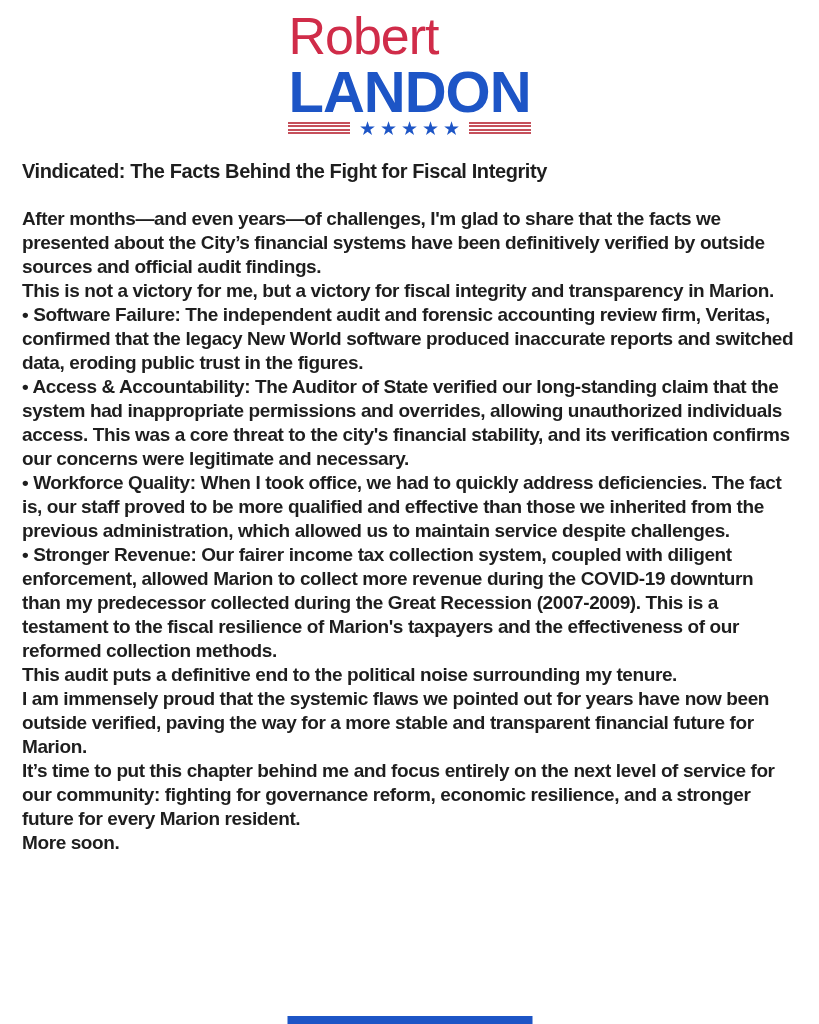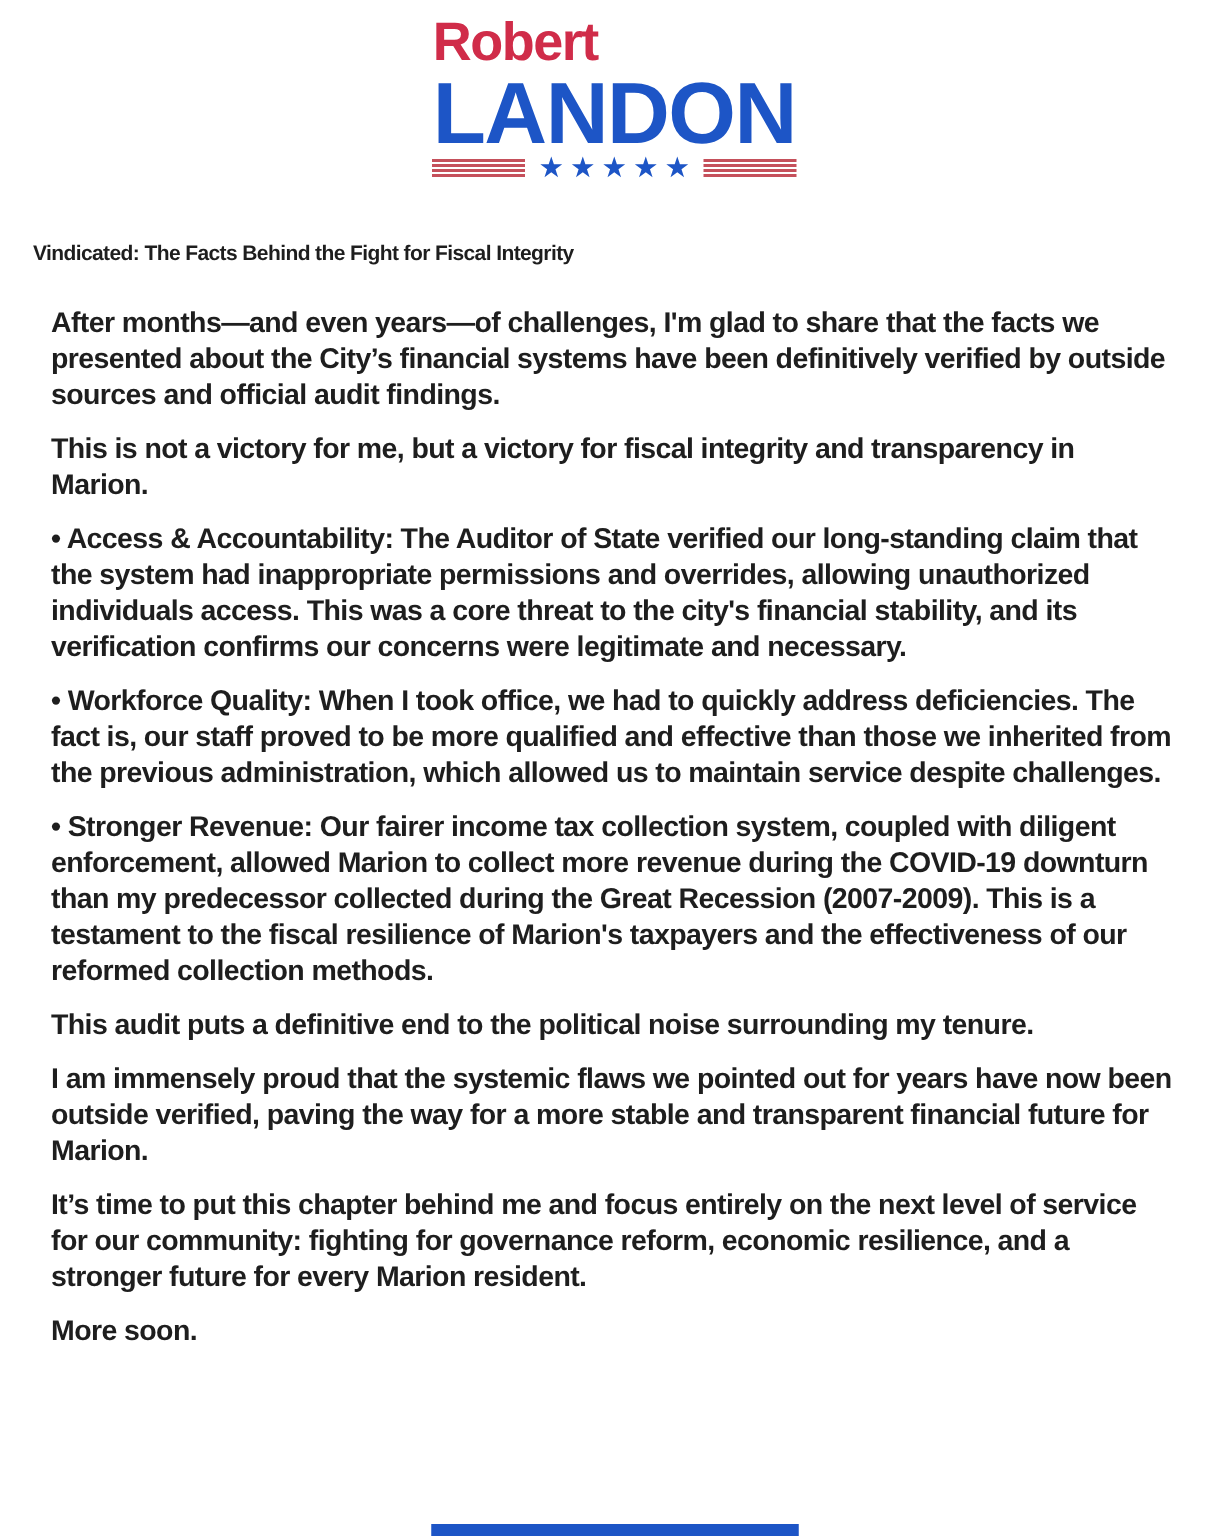--- a/index.html
+++ b/index.html
@@ -9,21 +9,21 @@
     width:819px; height:1024px;
     margin:0 auto;
     background:#ffffff;
     overflow:hidden;
     font-family:"Liberation Sans","DejaVu Sans",sans-serif;
   }
   
   .logo { padding-top:10px; display:flex; flex-direction:column; align-items:center; }
   .logo-inner { display:flex; flex-direction:column; align-items:flex-start; }
   .logo-first {
-    font-size:36px; line-height:1.0; font-weight:700;
+    font-size:52px; line-height:1.0; font-weight:400;
     letter-spacing:-1px;
   }
   .logo-last {
     font-size:58px; line-height:0.95; font-weight:700;
     letter-spacing:-1px; margin-top:2px;
   }
   .logo-banner {
     display:flex; align-items:center; gap:5px;
     margin-top:3px; width:100%;
   }
@@ -37,22 +37,22 @@
   }
   
   .letter {
     padding:24px 24px 0 22px;
     color:#1e1e1e;
     font-weight:700;
     font-size:19px;
     line-height:24px;
     letter-spacing:-0.4px;
   }
-  .title { font-size:14px; line-height:24px; margin-bottom:24px; font-weight:700;margin-top:13px; }
-  .paragraphs p { margin:12px; }
+  .title { font-size:20px; line-height:24px; margin-bottom:24px; font-weight:700; }
+  .paragraphs p { margin:0; }
   .signoff { margin-top:47px; }
   .signoff p { margin:0; }
   
   .footer-bar {
     position:absolute; bottom:0; left:50%;
     transform:translateX(-50%);
     width:245px; height:8px;
     background:#1d55c6;
   }
 </style>
@@ -72,20 +72,21 @@
       </div>
     </div>
   </header>
 
   <main class="letter">
     <h1 class="title">Vindicated: The Facts Behind the Fight for Fiscal Integrity</h1>
 
     <div class="paragraphs">
         <p class="para">After months—and even years—of challenges, I'm glad to share that the facts we presented about the City’s financial systems have been definitively verified by outside sources and official audit findings.</p>
         <p class="para">This is not a victory for me, but a victory for fiscal integrity and transparency in Marion.</p>
+        <p class="para">• Software Failure: The independent audit and forensic accounting review firm, Veritas, confirmed that the legacy New World software produced inaccurate reports and switched data, eroding public trust in the figures.</p>
         <p class="para">• Access &amp; Accountability: The Auditor of State verified our long-standing claim that the system had inappropriate permissions and overrides, allowing unauthorized individuals access. This was a core threat to the city's financial stability, and its verification confirms our concerns were legitimate and necessary.</p>
         <p class="para">• Workforce Quality: When I took office, we had to quickly address deficiencies. The fact is, our staff proved to be more qualified and effective than those we inherited from the previous administration, which allowed us to maintain service despite challenges.</p>
         <p class="para">• Stronger Revenue: Our fairer income tax collection system, coupled with diligent enforcement, allowed Marion to collect more revenue during the COVID-19 downturn than my predecessor collected during the Great Recession (2007-2009). This is a testament to the fiscal resilience of Marion's taxpayers and the effectiveness of our reformed collection methods.</p>
         <p class="para">This audit puts a definitive end to the political noise surrounding my tenure.</p>
         <p class="para">I am immensely proud that the systemic flaws we pointed out for years have now been outside verified, paving the way for a more stable and transparent financial future for Marion.</p>
         <p class="para">It’s time to put this chapter behind me and focus entirely on the next level of service for our community: fighting for governance reform, economic resilience, and a stronger future for every Marion resident.</p>
         <p class="para">More soon.</p>
       </div>
 
   </main>

